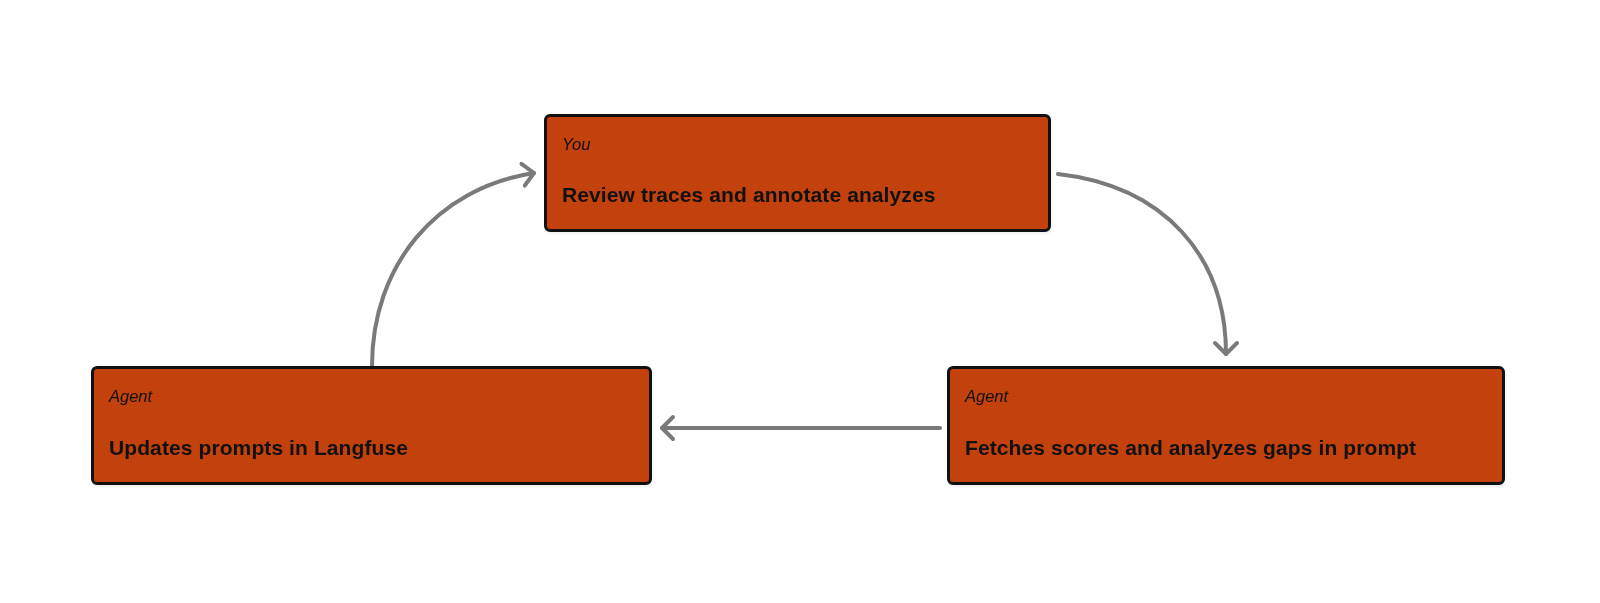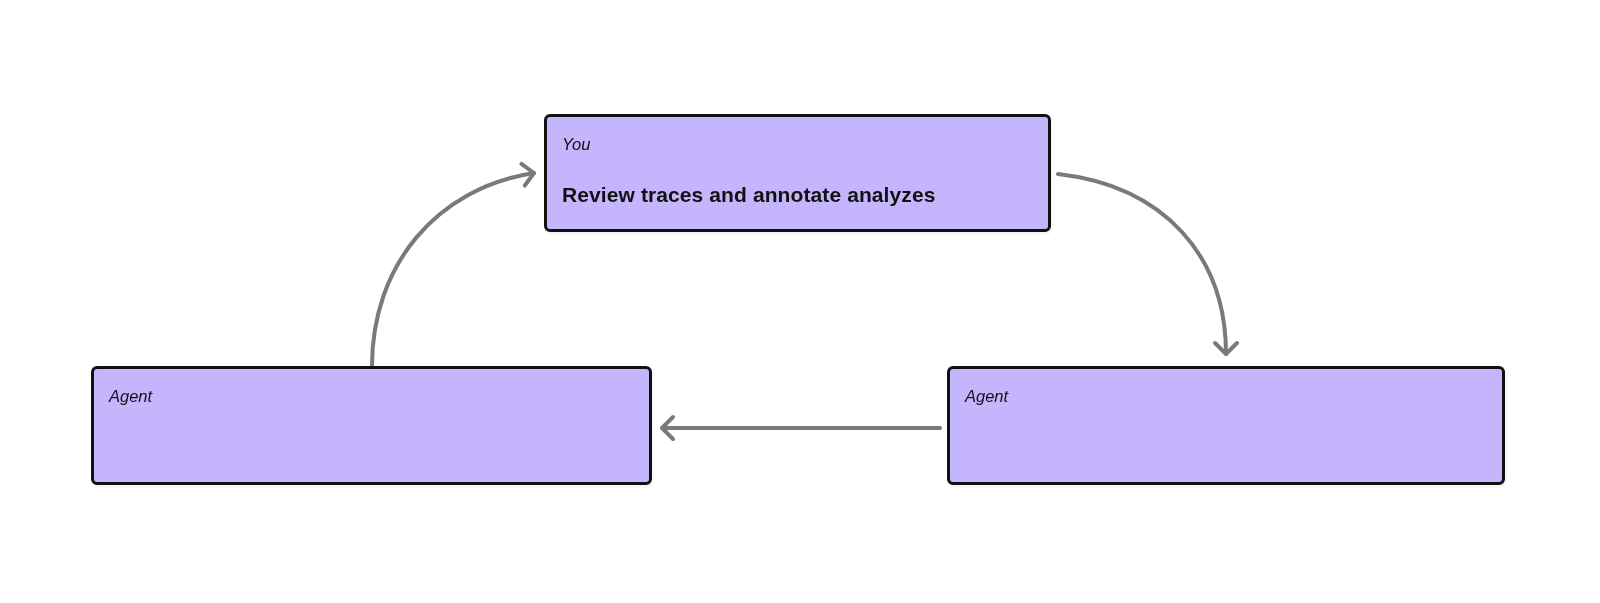--- a/index.html
+++ b/index.html
@@ -23,21 +23,21 @@
     height: 603px;
     pointer-events: none;
   }
   .edge {
     fill: none;
     stroke-width: 4px;
   }
   .node {
     position: absolute;
     box-sizing: border-box;
-    background: #c4b5fd;
+    background: #c2410c;
     border: 3px solid #111111;
     border-radius: 6px;
     display: flex;
     flex-direction: column;
     justify-content: space-between;
     padding: 18px 15px 22px 15px;
     box-shadow: 1px 2px 3px rgba(0,0,0,0.06);
   }
   .node-role {
     font-style: italic;
@@ -75,19 +75,21 @@
     <path class="edge" d="M 940 428 L 662 428" marker-end="url(#arrowhead)" stroke-linecap="round" stroke="#7a7a7a"></path>
   </svg>
 
   <div class="node node-top">
     <span class="node-role">You</span>
     <span class="node-title">Review traces and annotate analyzes</span>
   </div>
 
   <div class="node node-right">
     <span class="node-role">Agent</span>
+    <span class="node-title">Fetches scores and analyzes gaps in prompt</span>
   </div>
 
   <div class="node node-left">
     <span class="node-role">Agent</span>
+    <span class="node-title">Updates prompts in Langfuse</span>
   </div>
 
 </div>
 
 </body></html>

